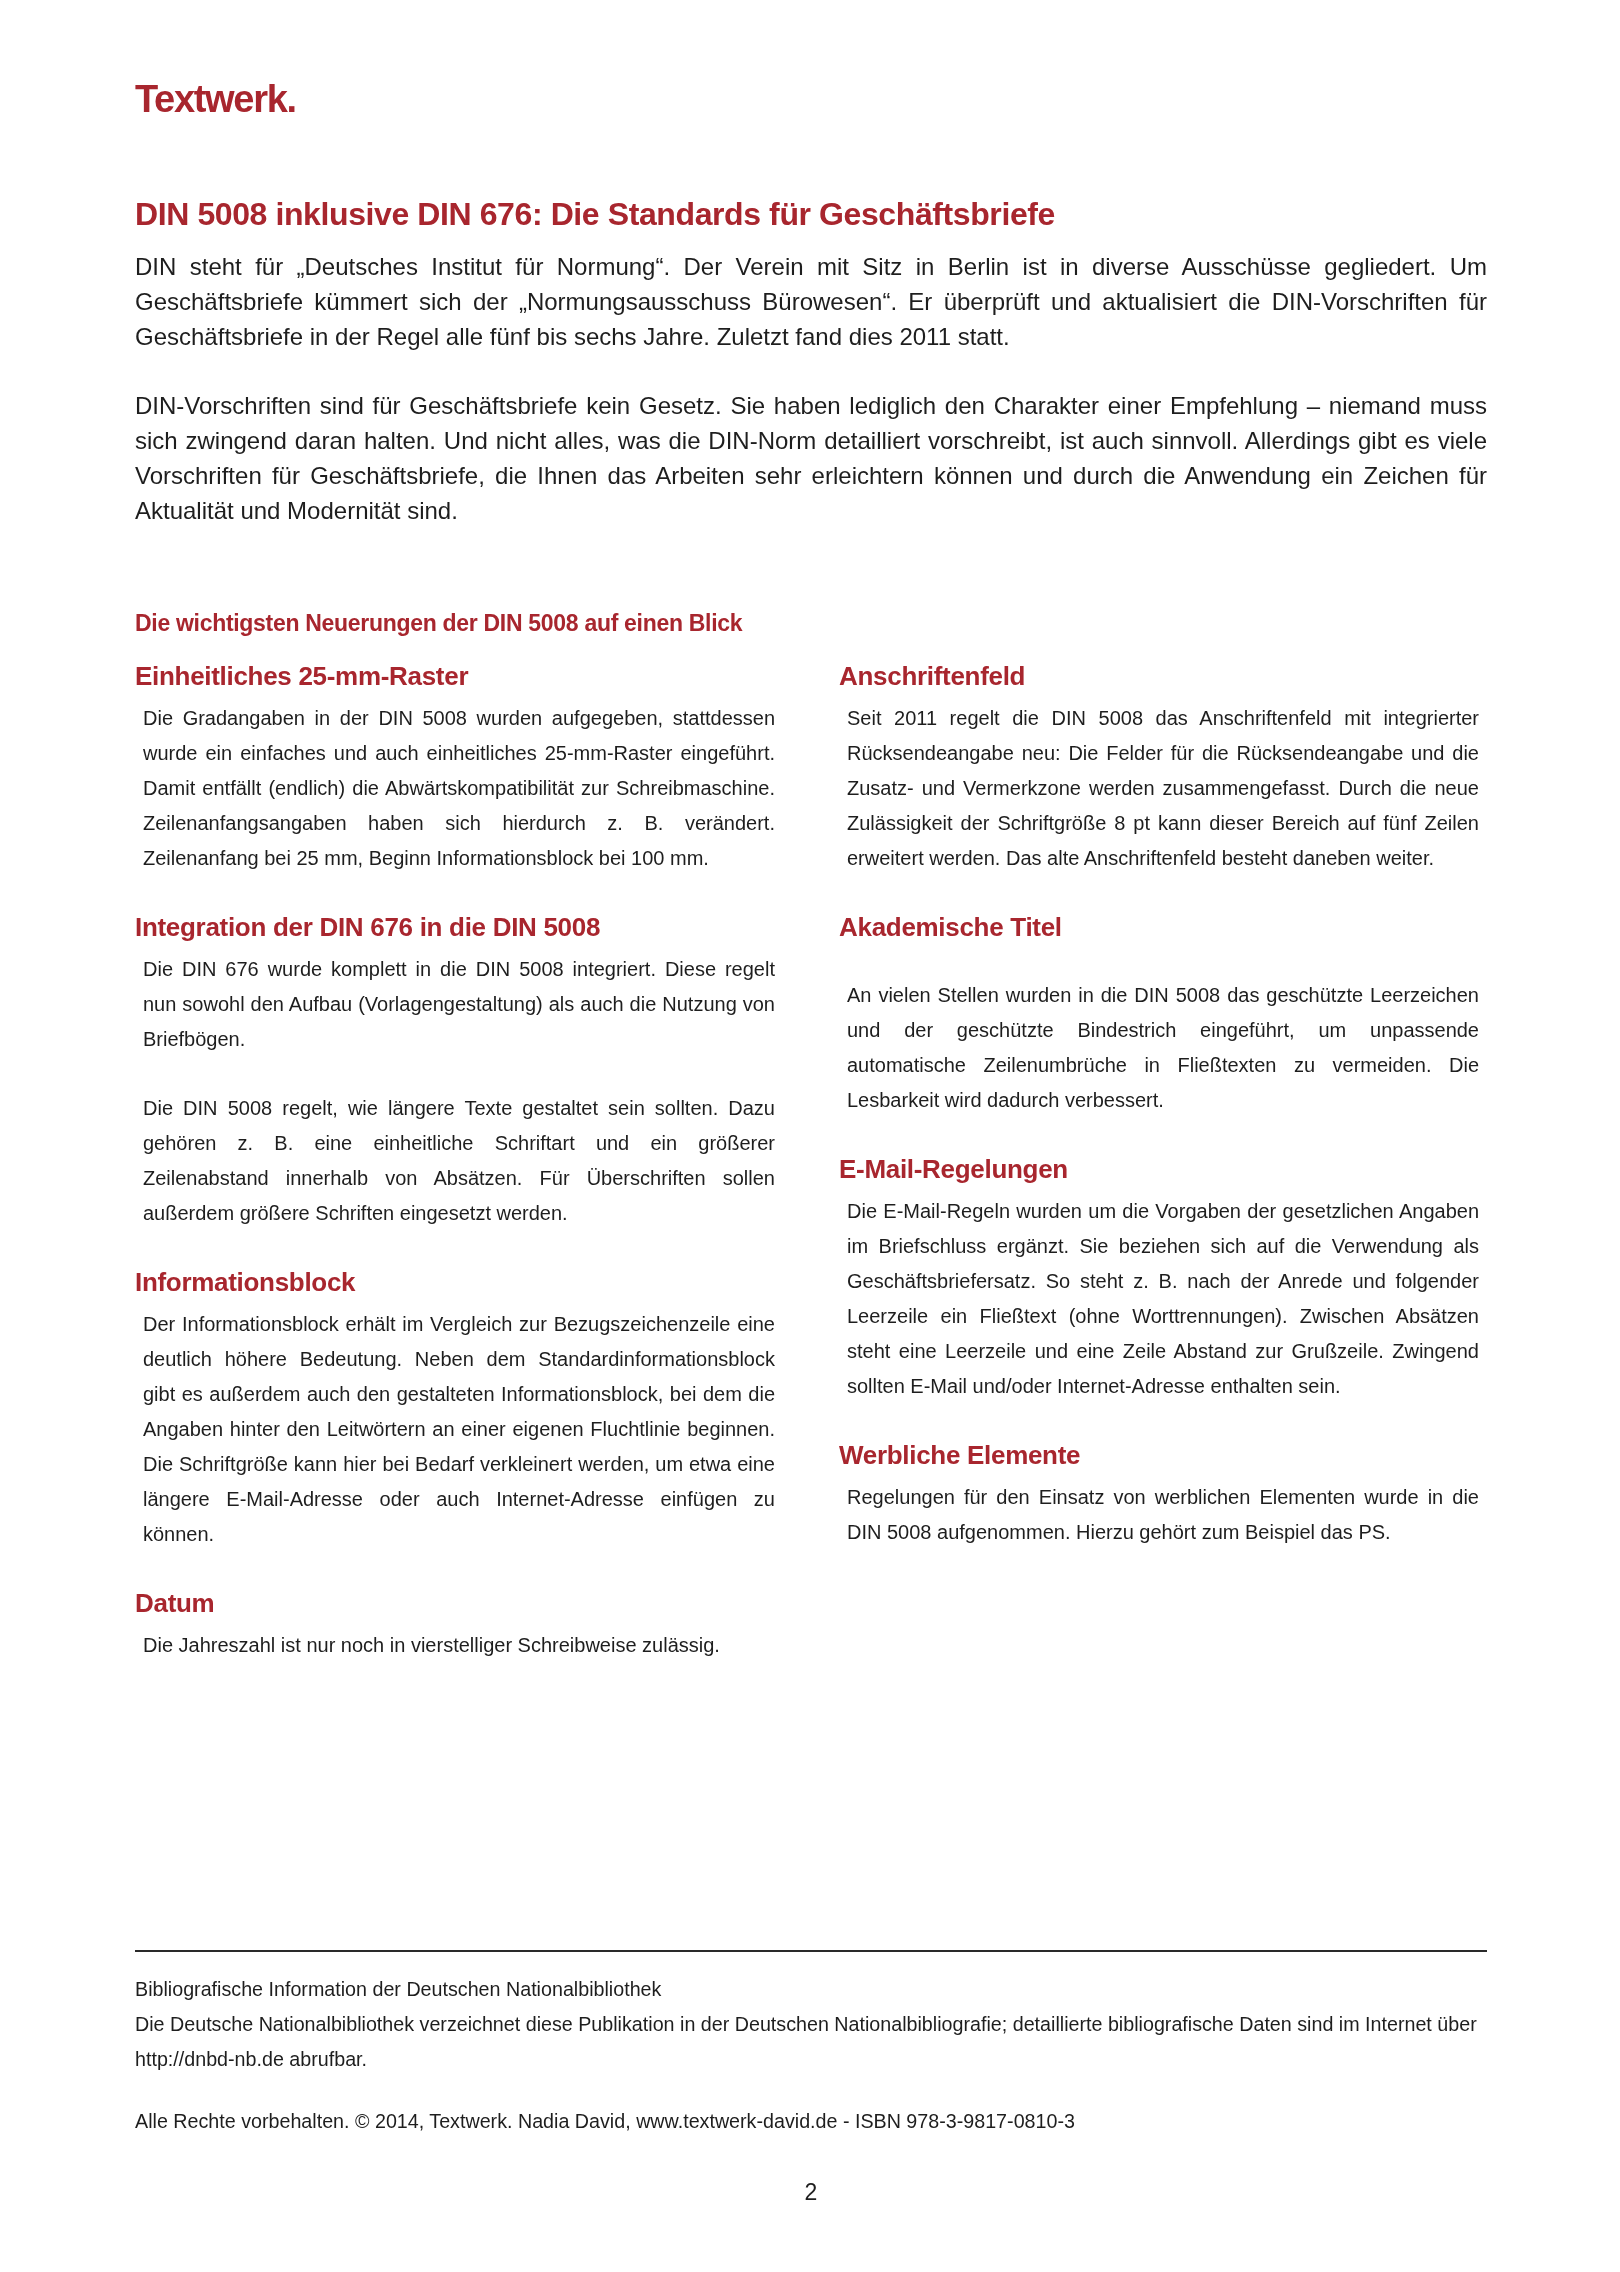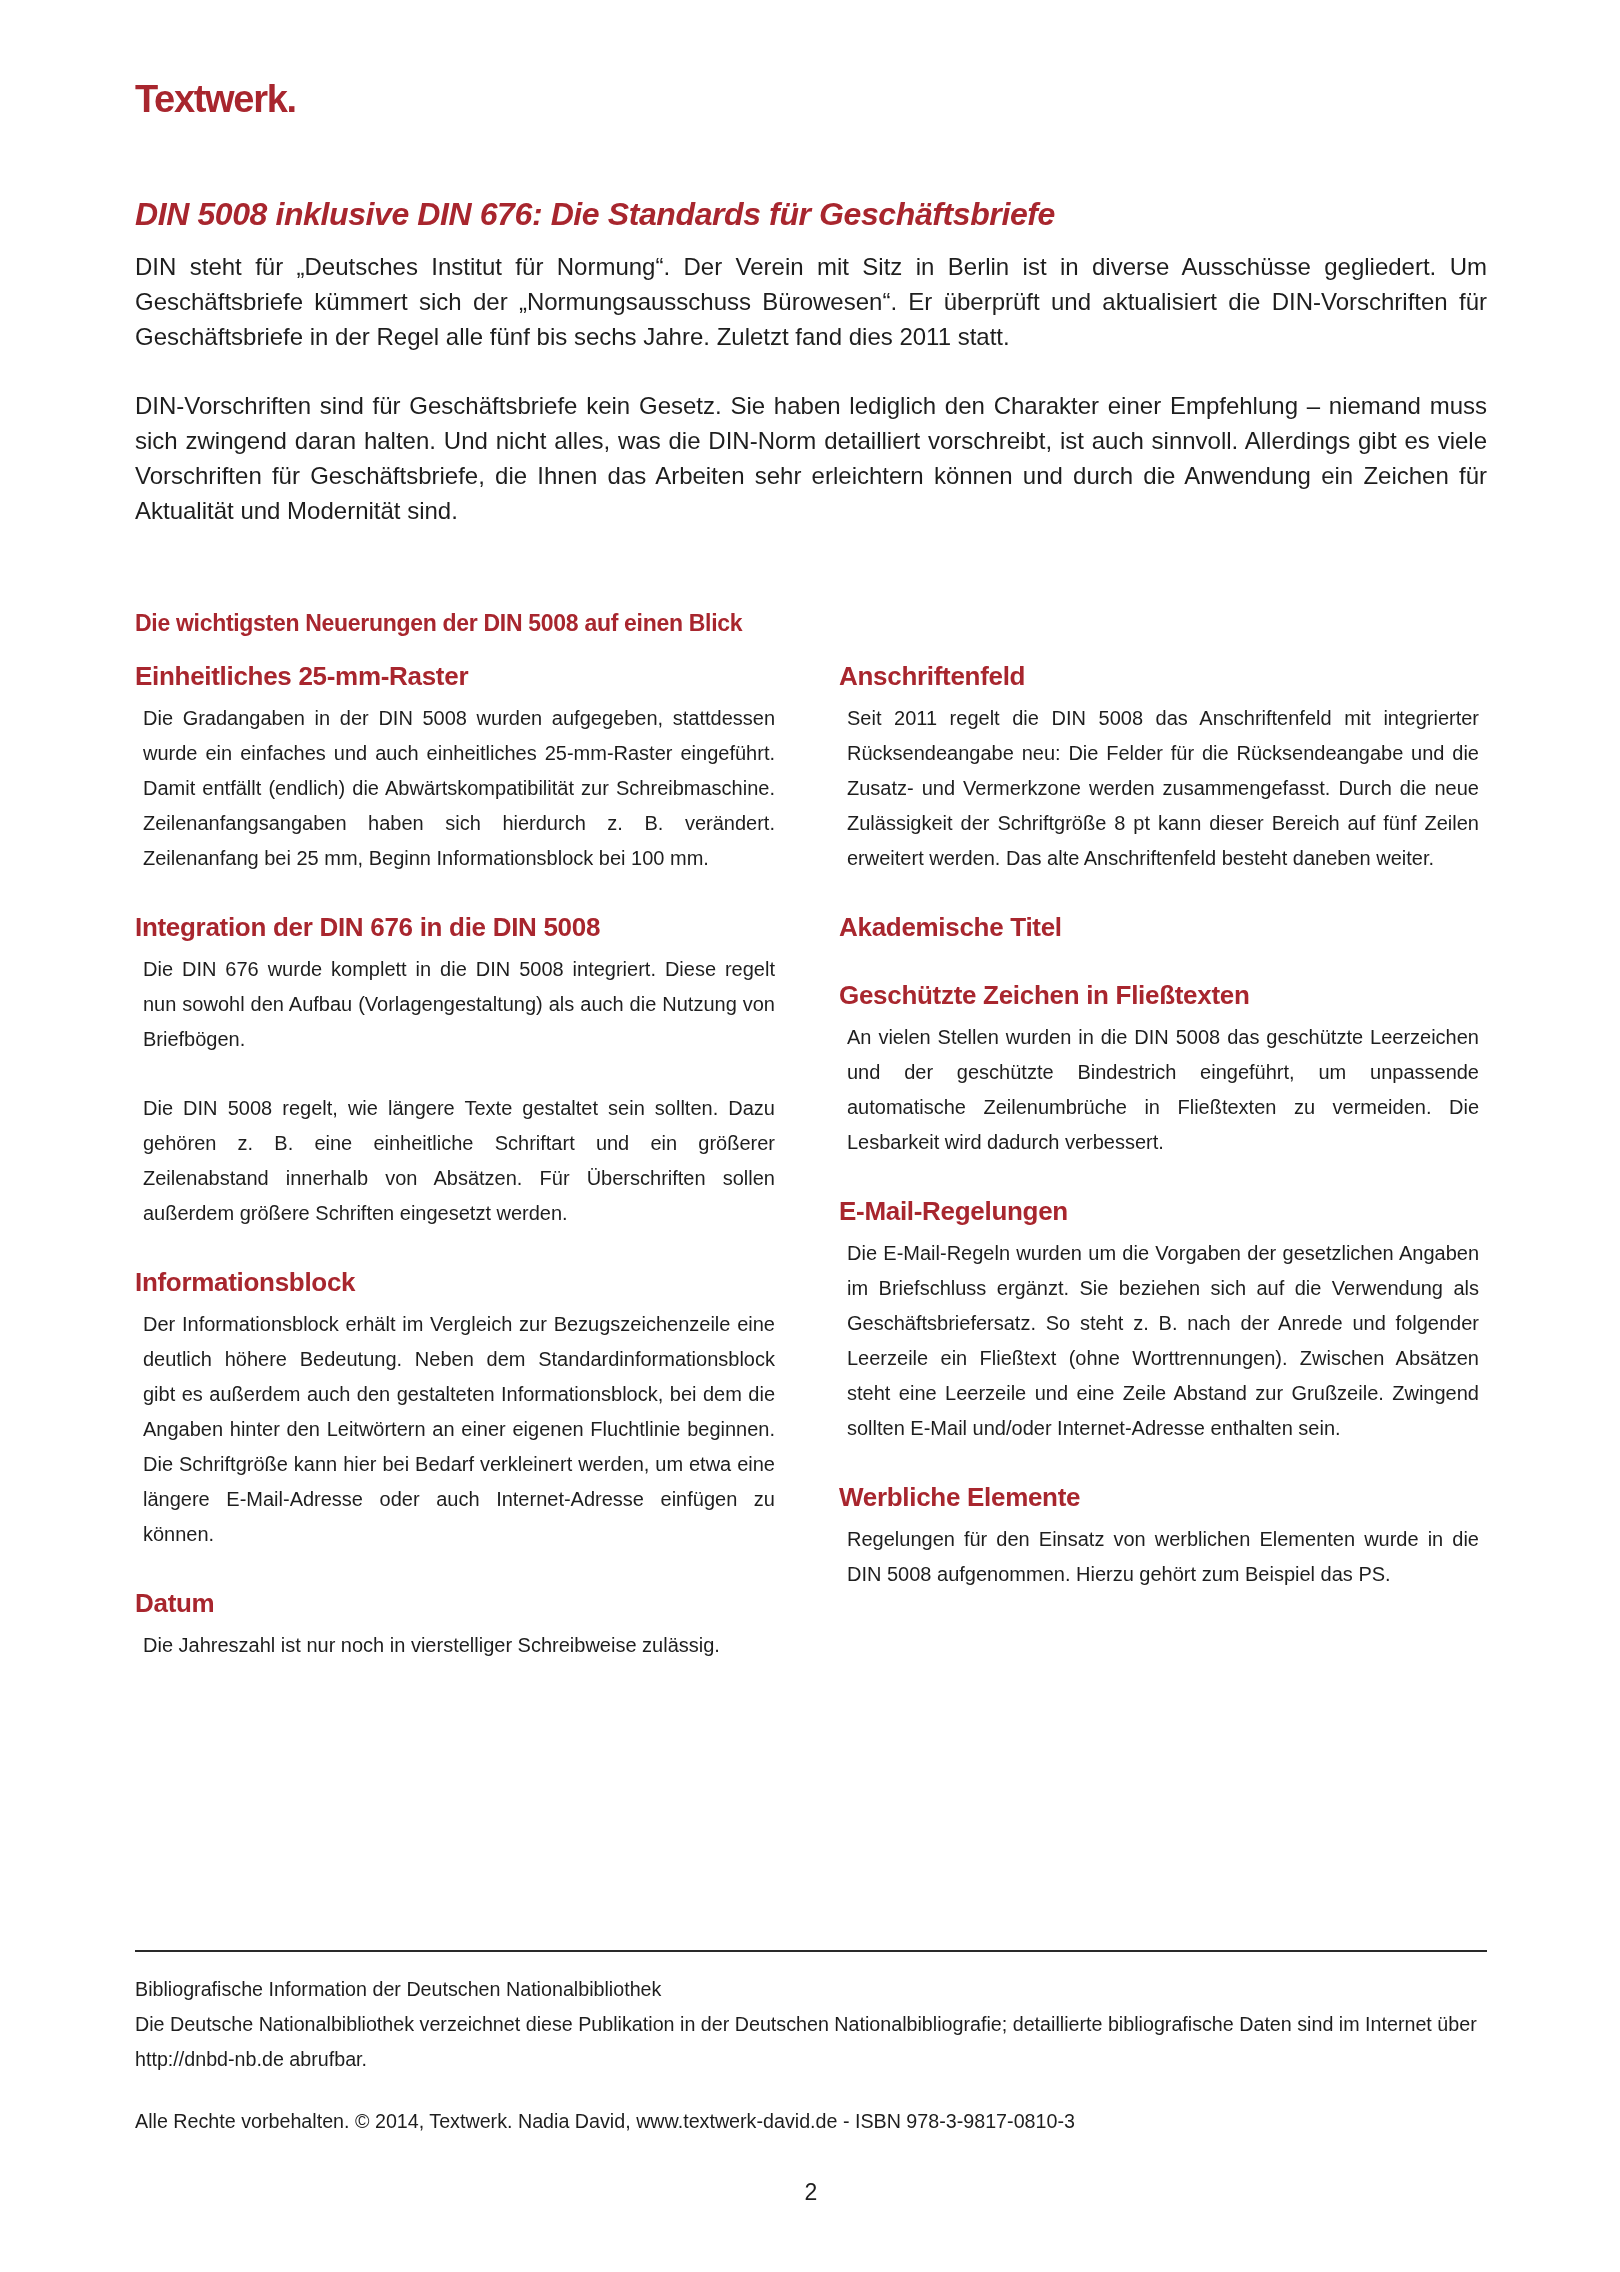--- a/index.html
+++ b/index.html
@@ -34,21 +34,20 @@
     .title {
       position: absolute;
       left: 0;
       top: 176px;
       font-size: 32px;
       font-weight: bold;
       color: #a8262e;
       letter-spacing: -0.4px;
       line-height: 1.1;
       white-space: nowrap;
-      font-style: italic;
     }
     .intro {
       position: absolute;
       left: 0;
       top: 249px;
       width: 1352px;
     }
     .intro p {
       margin: 0 0 34px 0;
       font-size: 24px;
@@ -172,21 +171,20 @@
 
     <div class="col">
       <div class="section">
         <h3>Anschriftenfeld</h3>
         <p>Seit 2011 regelt die DIN 5008 das Anschriftenfeld mit integrierter Rücksendeangabe neu: Die Felder für die Rücksendeangabe und die Zusatz- und Vermerkzone werden zusammengefasst. Durch die neue Zulässig­keit der Schriftgröße 8 pt kann dieser Bereich auf fünf Zeilen erweitert werden. Das alte Anschriftenfeld be­steht daneben weiter.</p>
       </div>
       <div class="section">
         <h3>Akademische Titel</h3>
       </div>
       <div class="section">
-        <h3>Geschützte Zeichen in Fließtexten</h3>
         <p>An vielen Stellen wurden in die DIN 5008 das geschütz­te Leerzeichen und der geschützte Bindestrich einge­führt, um unpassende automatische Zeilenumbrüche in Fließtexten zu vermeiden. Die Lesbarkeit wird da­durch verbessert.</p>
       </div>
       <div class="section">
         <h3>E-Mail-Regelungen</h3>
         <p>Die E-Mail-Regeln wurden um die Vorgaben der ge­setzlichen Angaben im Briefschluss ergänzt. Sie bezie­hen sich auf die Verwendung als Geschäftsbriefersatz. So steht z. B. nach der Anrede und folgender Leer­zeile ein Fließtext (ohne Worttrennungen). Zwischen Absätzen steht eine Leerzeile und eine Zeile Abstand zur Grußzeile. Zwingend sollten E-Mail und/oder Inter­net-Adresse enthalten sein.</p>
       </div>
       <div class="section">
         <h3>Werbliche Elemente</h3>
         <p>Regelungen für den Einsatz von werblichen Elementen wurde in die DIN 5008 aufgenommen. Hierzu gehört zum Beispiel das PS.</p>
       </div>

